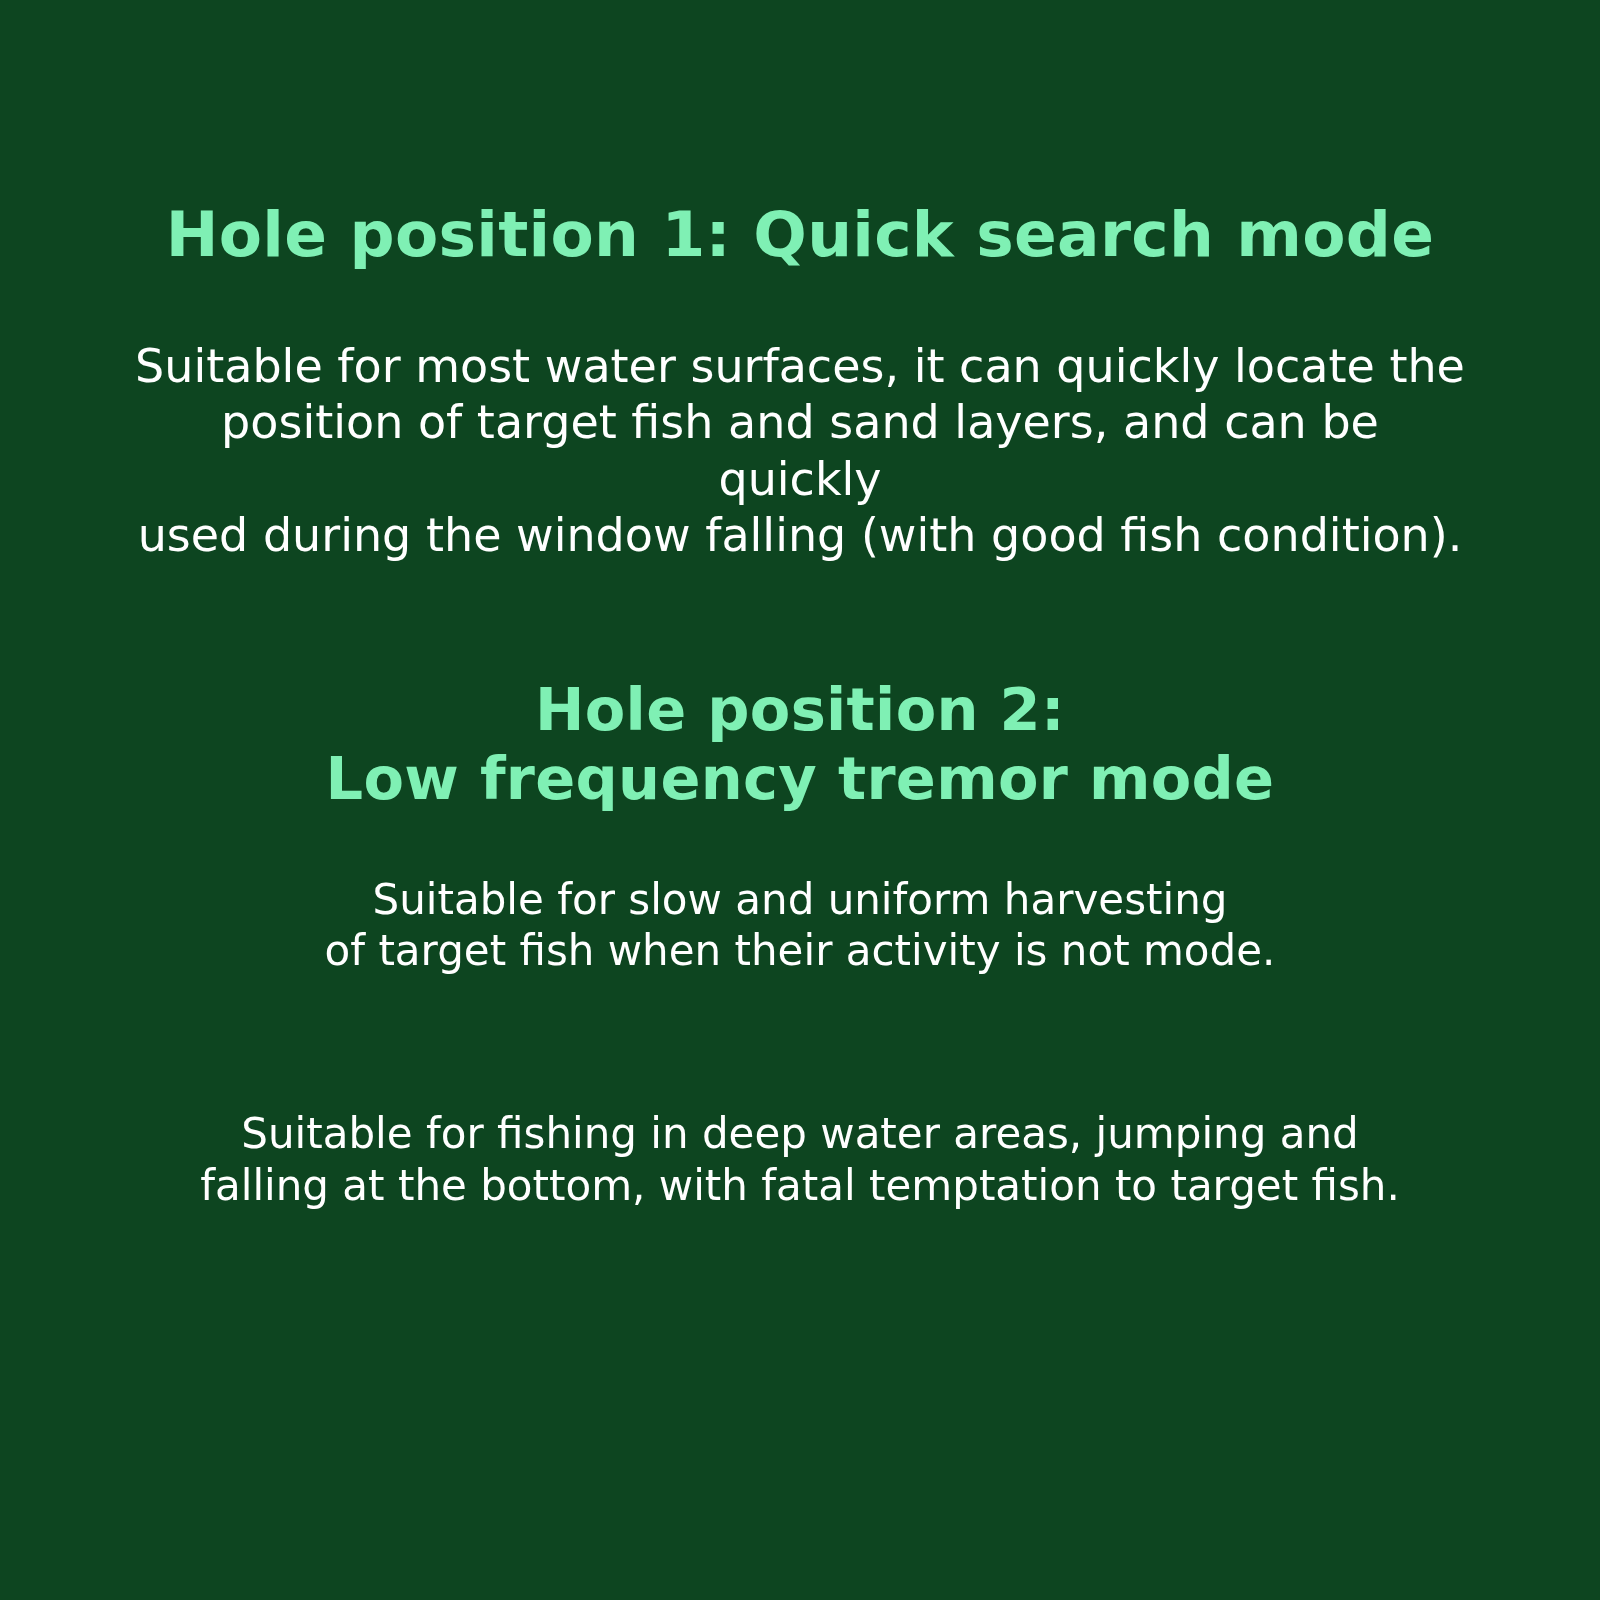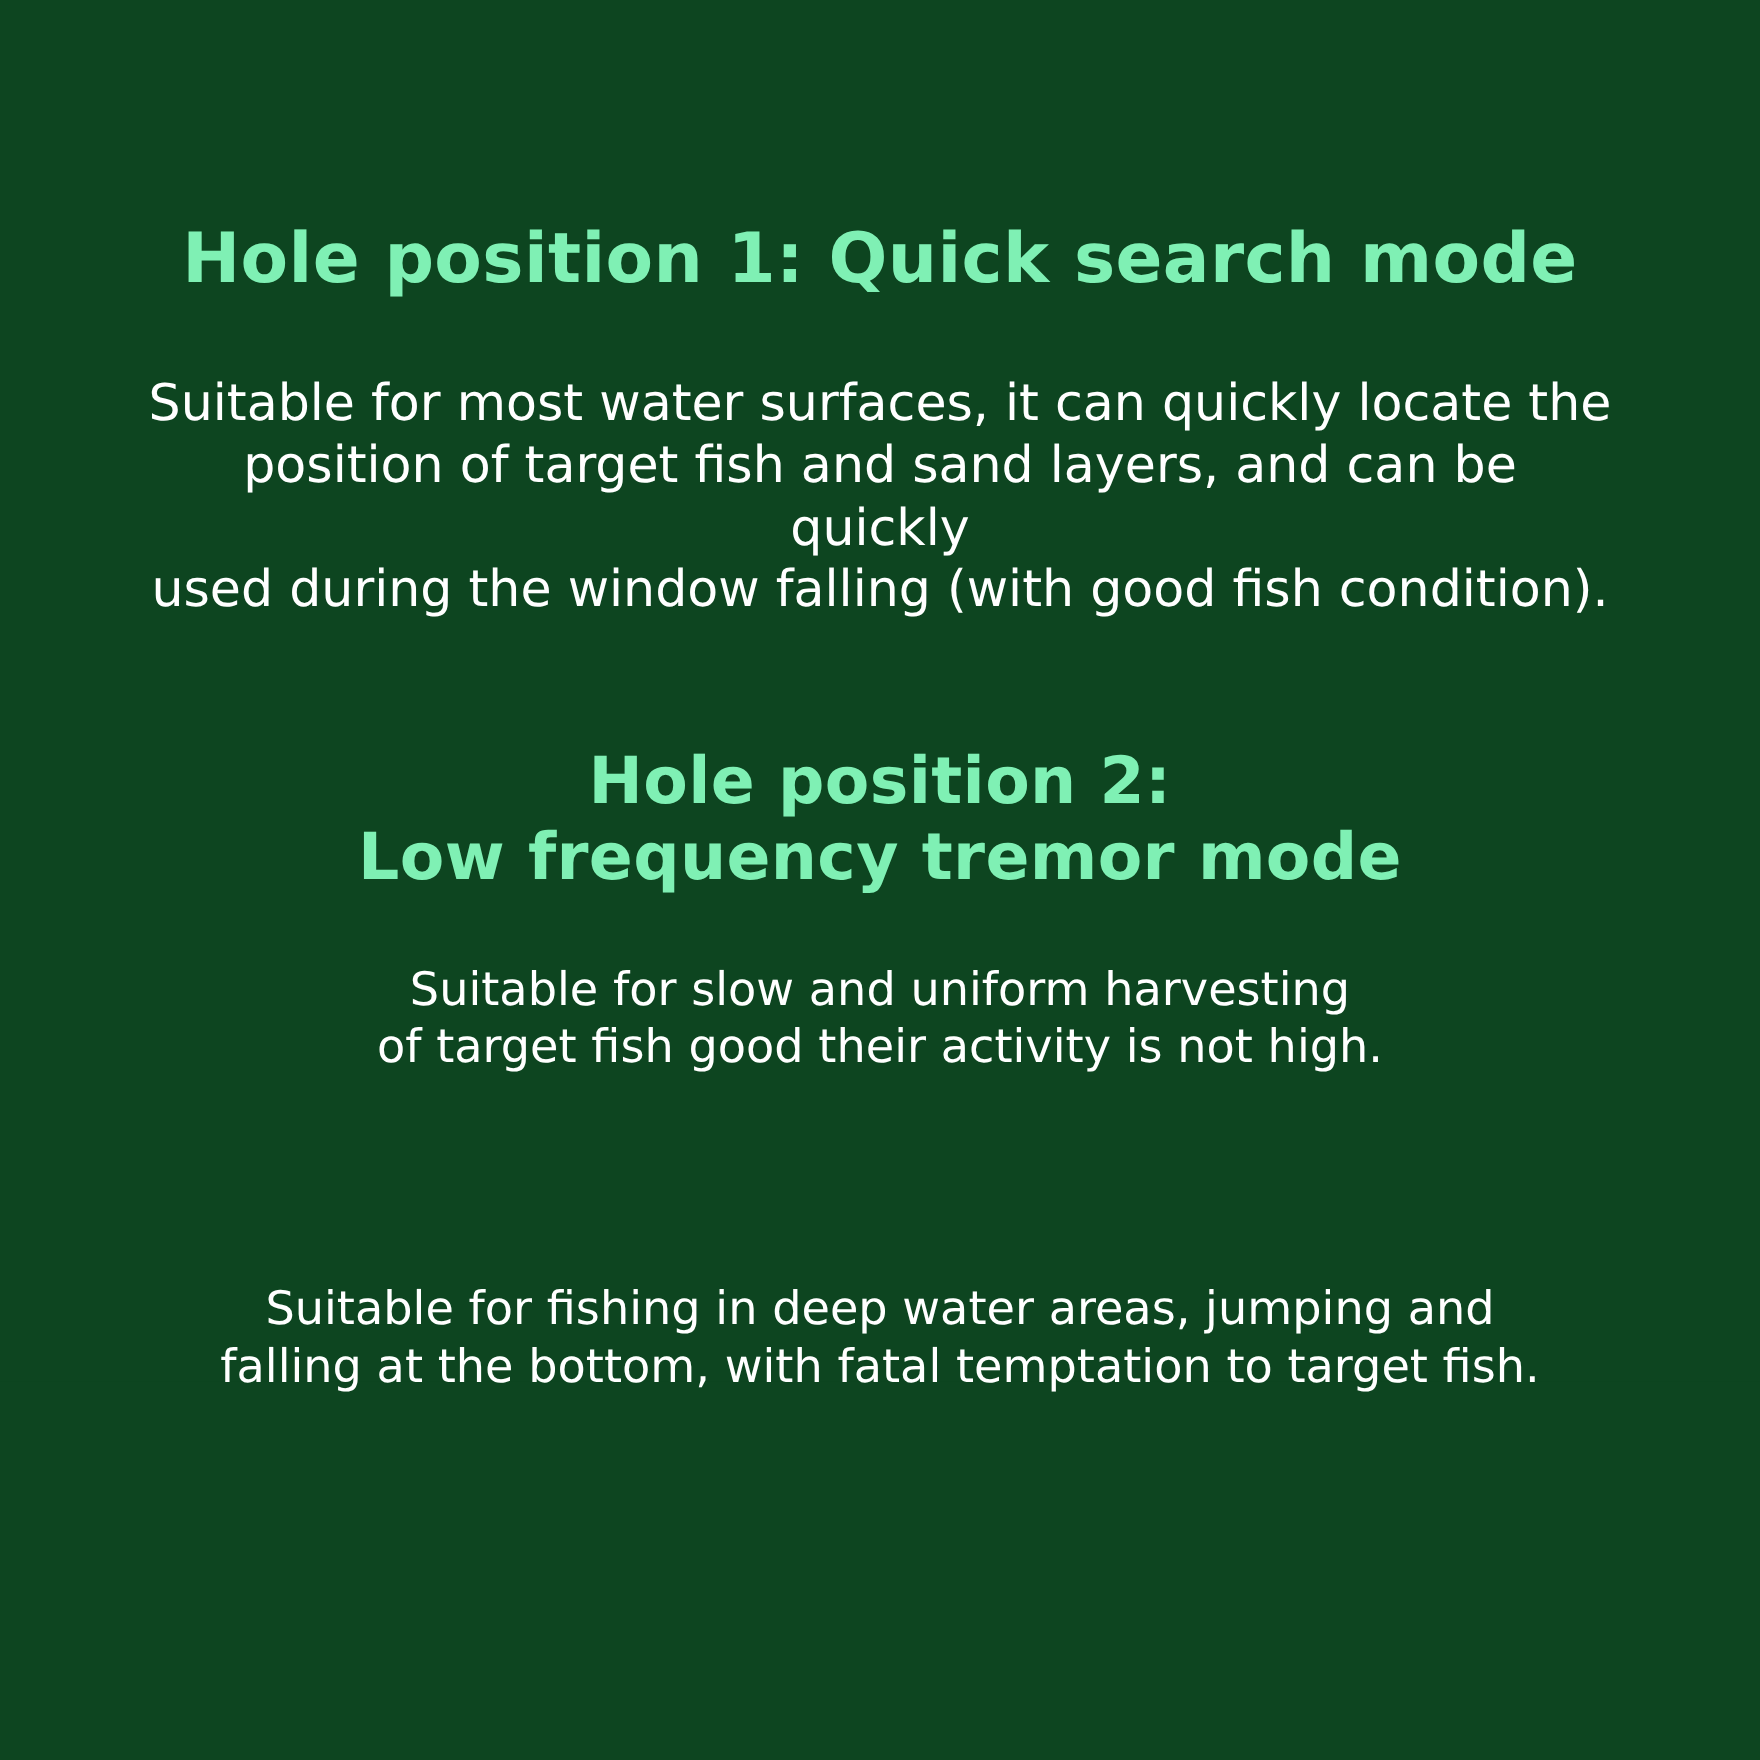--- a/index.html
+++ b/index.html
@@ -66,41 +66,40 @@
     max-width: 1200px;
   }
 
   
   #section-3 { margin-top: 132px; }
   #section-3 .heading {
     font-size: 59px;
   }
   #section-3 .body-text {
     font-size: 42px;
-    margin-top: 56px;
     max-width: 1320px;
   }
 </style>
 </head>
 <body>
 
 <div class="page">
 
   <div class="section" id="section-1">
     <div class="heading">Hole position 1: Quick search mode</div>
     <div class="body-text">Suitable for most water surfaces, it can quickly locate the
 position of target fish and sand layers, and can be quickly
 used during the window falling (with good fish condition).</div>
   </div>
 
   <div class="section" id="section-2">
     <div class="heading">Hole position 2:
 Low frequency tremor mode</div>
     <div class="body-text">Suitable for slow and uniform harvesting
-of target fish good their activity is not high.</div>
+of target fish when their activity is not mode.</div>
   </div>
 
   <div class="section" id="section-3">
     <div class="body-text">Suitable for fishing in deep water areas, jumping and
 falling at the bottom, with fatal temptation to target fish.</div>
   </div>
 
 </div>
 
 </body></html>

